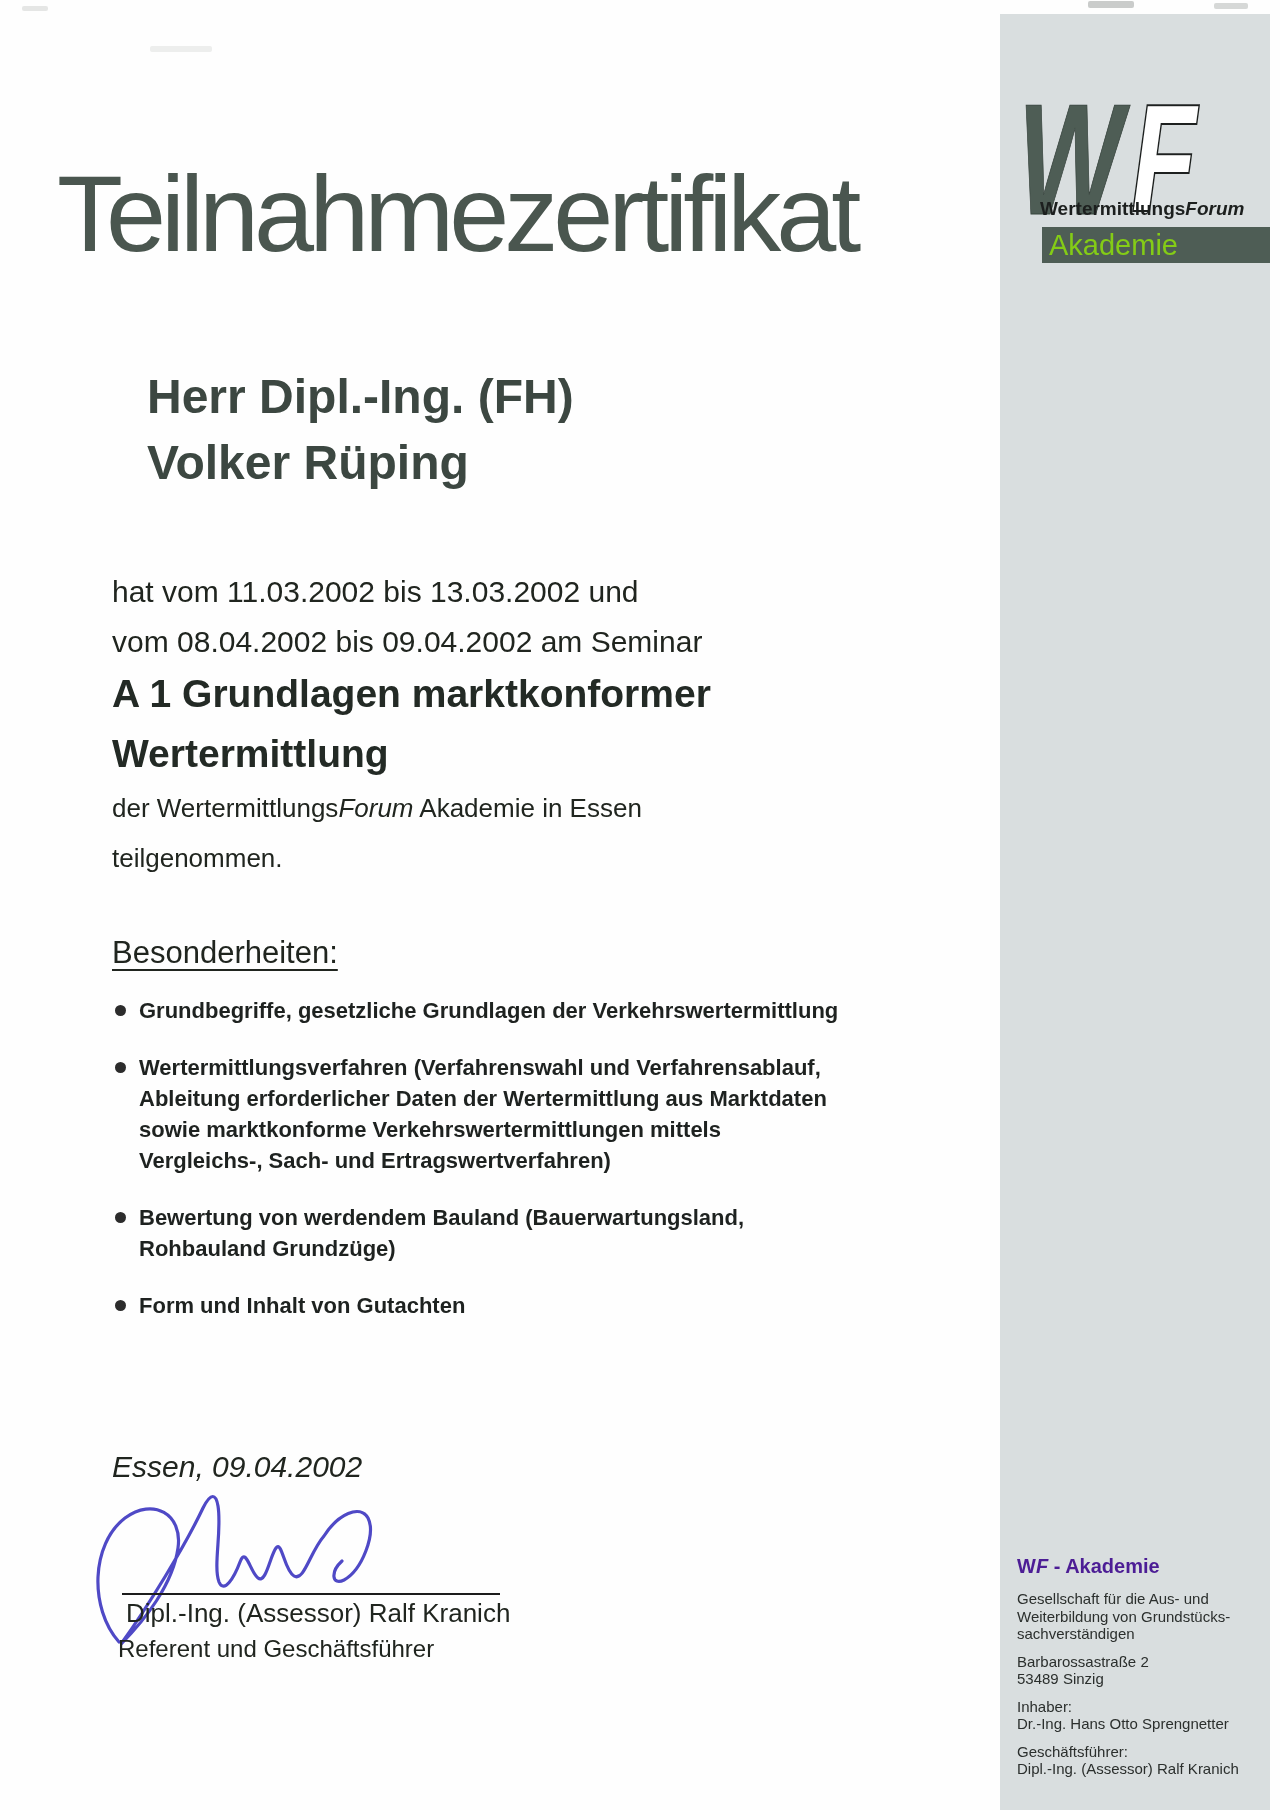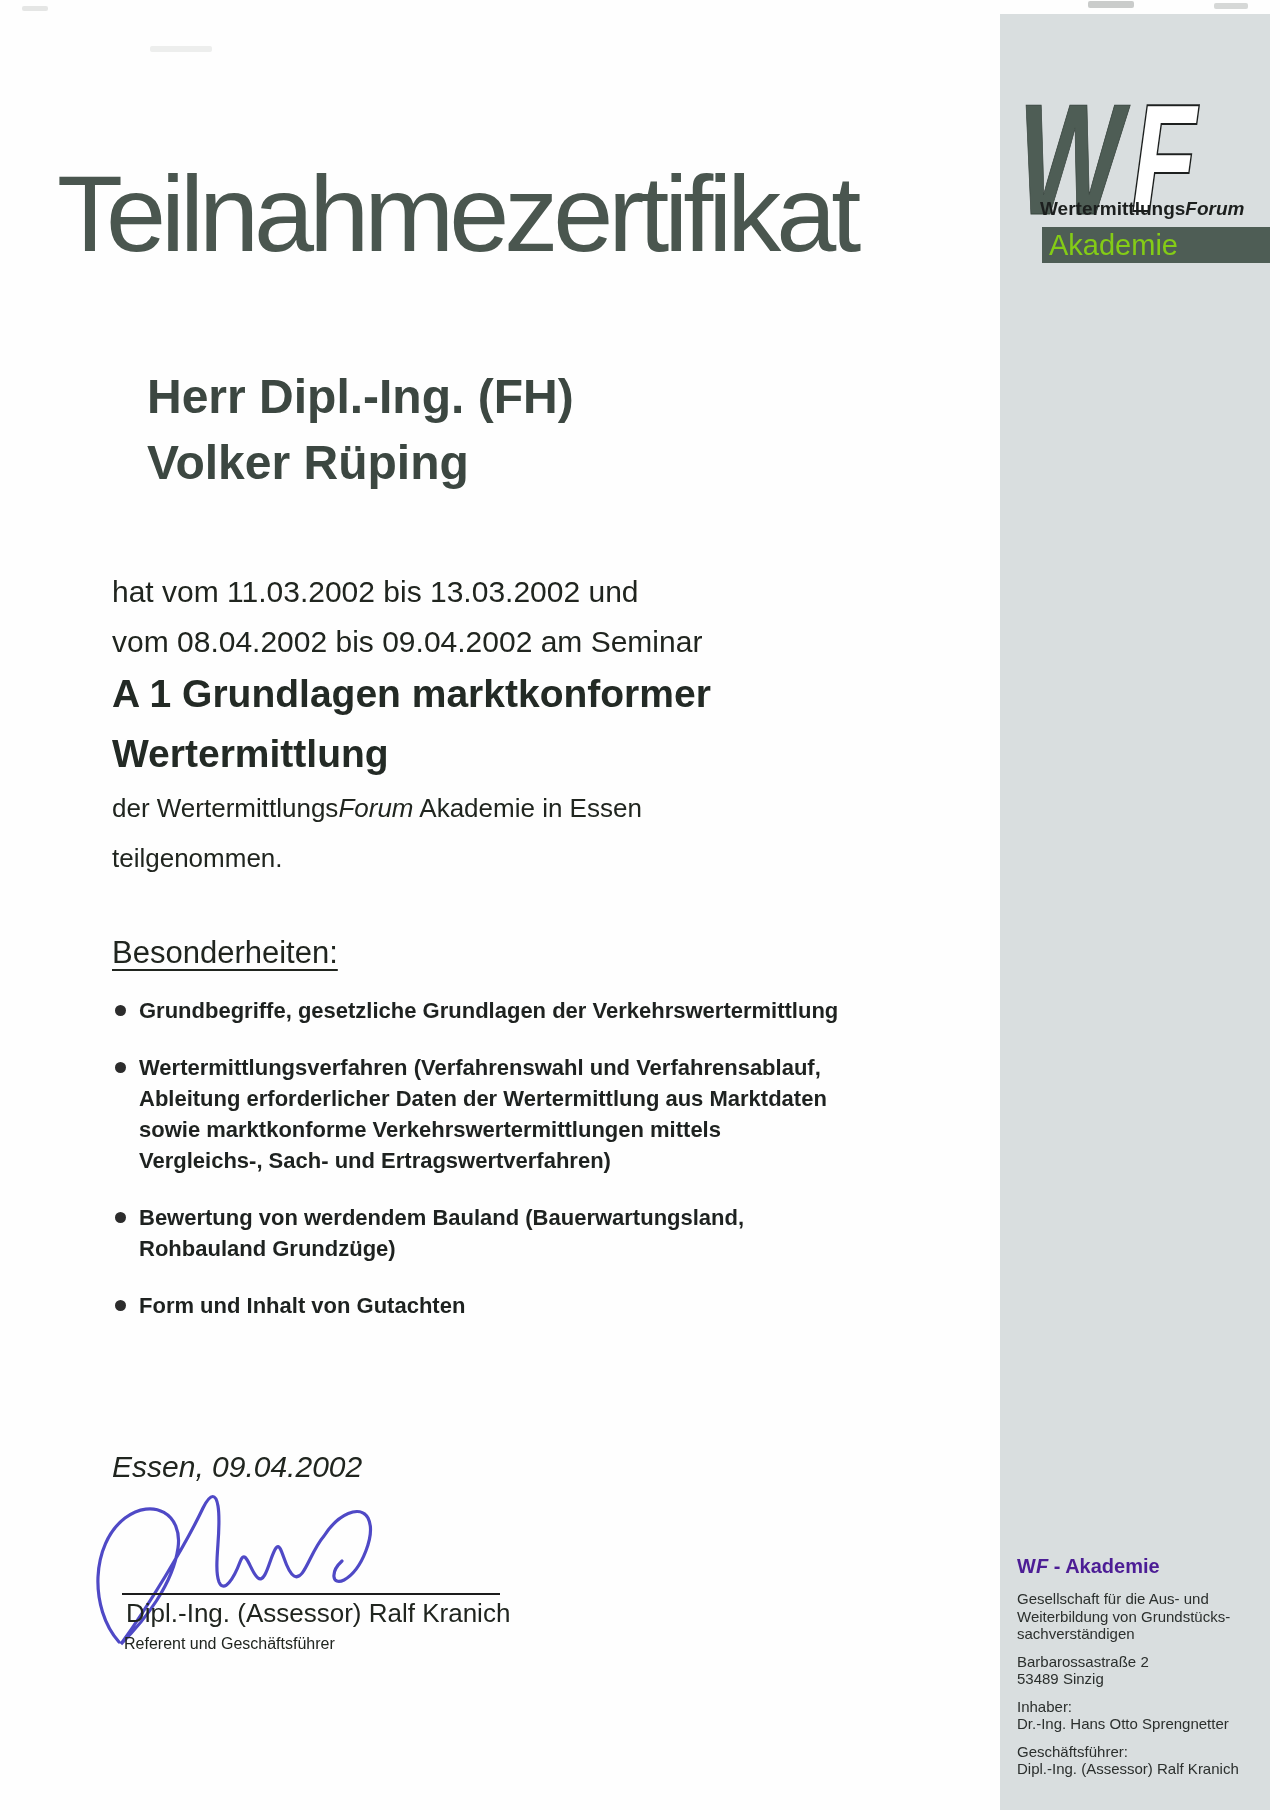--- a/index.html
+++ b/index.html
@@ -36,21 +36,21 @@
     font-size:22px;font-weight:bold;line-height:31px;color:#1e2220;
   }
   .bullet .dot{
     position:absolute;left:3px;top:10px;width:11px;height:11px;border-radius:50%;
     background:#2c2c2c;
   }
   .place-date{left:112px;top:1450px;font-size:30px;color:#20251f;font-style:italic;}
   .signature-svg{left:85px;top:1486px;}
   .sig-line{left:122px;top:1593px;width:378px;height:0;border-top:2px solid #1c1c1c;}
   .signer-name{left:126px;top:1598px;font-size:26px;color:#20251f;}
-  .signer-role{left:124px;top:1635px;font-size:16px;color:#20251f;}
+  .signer-role{left:118px;top:1635px;font-size:24px;color:#20251f;}
 
   
   .sidebar{
     left:1000px;top:14px;width:270px;height:1796px;background:#d9dedf;
   }
   .logo-svg{position:absolute;top:64px;left:0;}
   .logo-svg text{font-family:"Liberation Sans",sans-serif;font-weight:bold;font-style:italic;}
   .brand-line{
     position:absolute;top:184px;left:40px;font-size:19px;font-weight:bold;color:#1c1f1e;
     white-space:nowrap;

